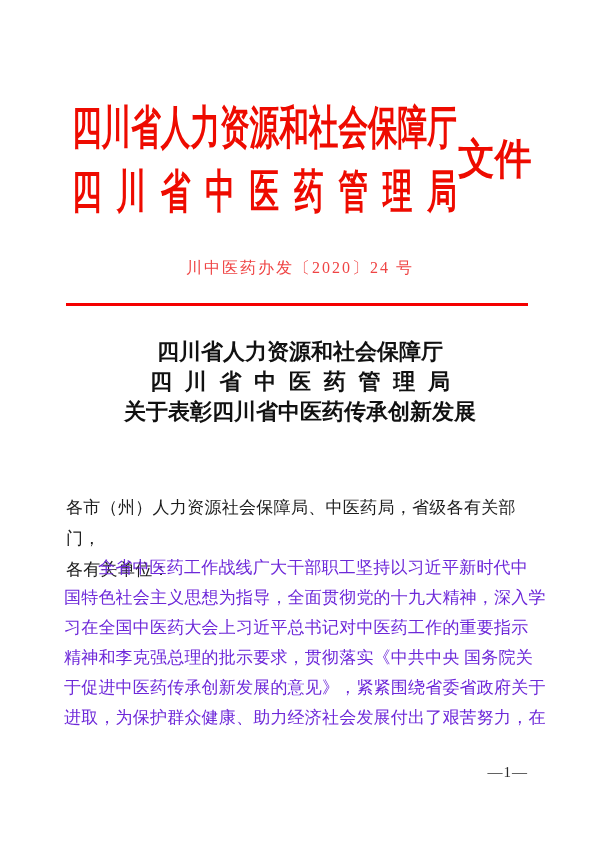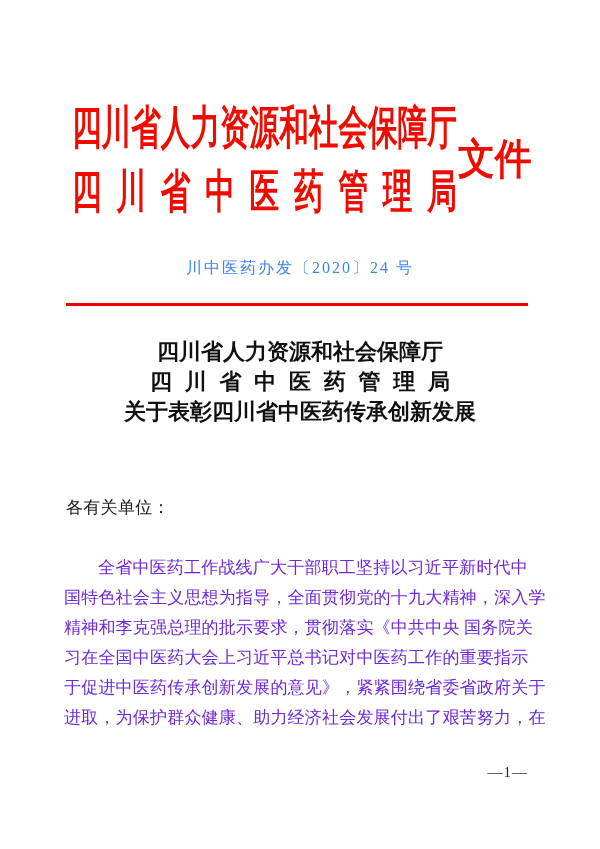--- a/index.html
+++ b/index.html
@@ -31,21 +31,21 @@
   .hdr-doclabel{
     position:absolute;left:458px;top:130px;
     font-size:40px;font-weight:bold;color:#ee0b00;
     white-space:nowrap;letter-spacing:0;
     transform:scale(0.92,1.05);transform-origin:0 0;
   }
   
   .doc-number{
     position:absolute;left:0;top:258px;width:600px;
     text-align:center;
-    font-size:16px;letter-spacing:2px;color:#3b82f6;
+    font-size:16px;letter-spacing:2px;color:#ef4444;
   }
   .red-rule{
     position:absolute;left:66px;top:303px;
     width:462px;height:3px;background:#f40000;
   }
   
   .title-block{
     position:absolute;left:0;top:337px;width:600px;
     text-align:center;font-weight:bold;color:#111111;
     font-size:22px;line-height:30px;
@@ -108,27 +108,28 @@
         <span>医</span>
         <span>药</span>
         <span>管</span>
         <span>理</span>
         <span>局</span>
       </div>
     <div>关于表彰四川省中医药传承创新发展</div>
   </div>
 
   <div class="salutation">
+    <div class="line">各市（州）人力资源社会保障局、中医药局，省级各有关部门，</div>
     <div class="line">各有关单位：</div>
   </div>
 
   <div class="paragraph">
     <div class="line indent">全省中医药工作战线广大干部职工坚持以习近平新时代中</div>
     <div class="line">国特色社会主义思想为指导，全面贯彻党的十九大精神，深入学</div>
+    <div class="line">习在全国中医药大会上习近平总书记对中医药工作的重要指示</div>
     <div class="line">精神和李克强总理的批示要求，贯彻落实《中共中央 国务院关</div>
-    <div class="line">习在全国中医药大会上习近平总书记对中医药工作的重要指示</div>
     <div class="line">于促进中医药传承创新发展的意见》，紧紧围绕省委省政府关于</div>
     <div class="line">进取，为保护群众健康、助力经济社会发展付出了艰苦努力，在</div>
   </div>
 
   <div class="page-number">—1—</div>
 
 </div>
 
 </body></html>

